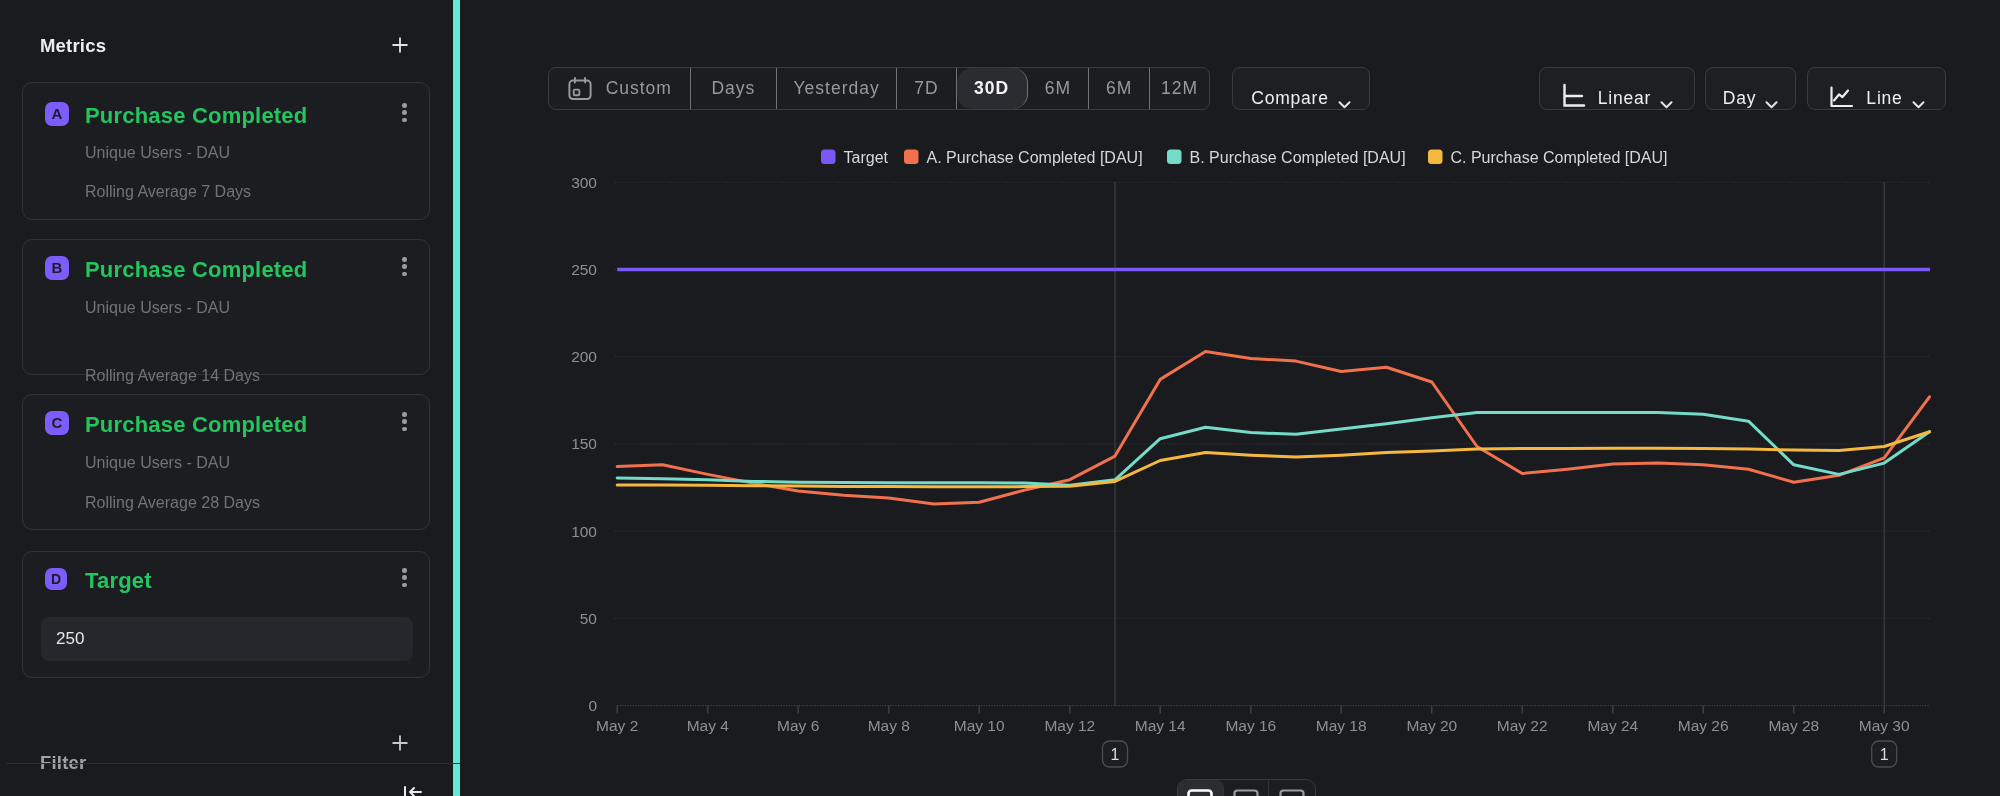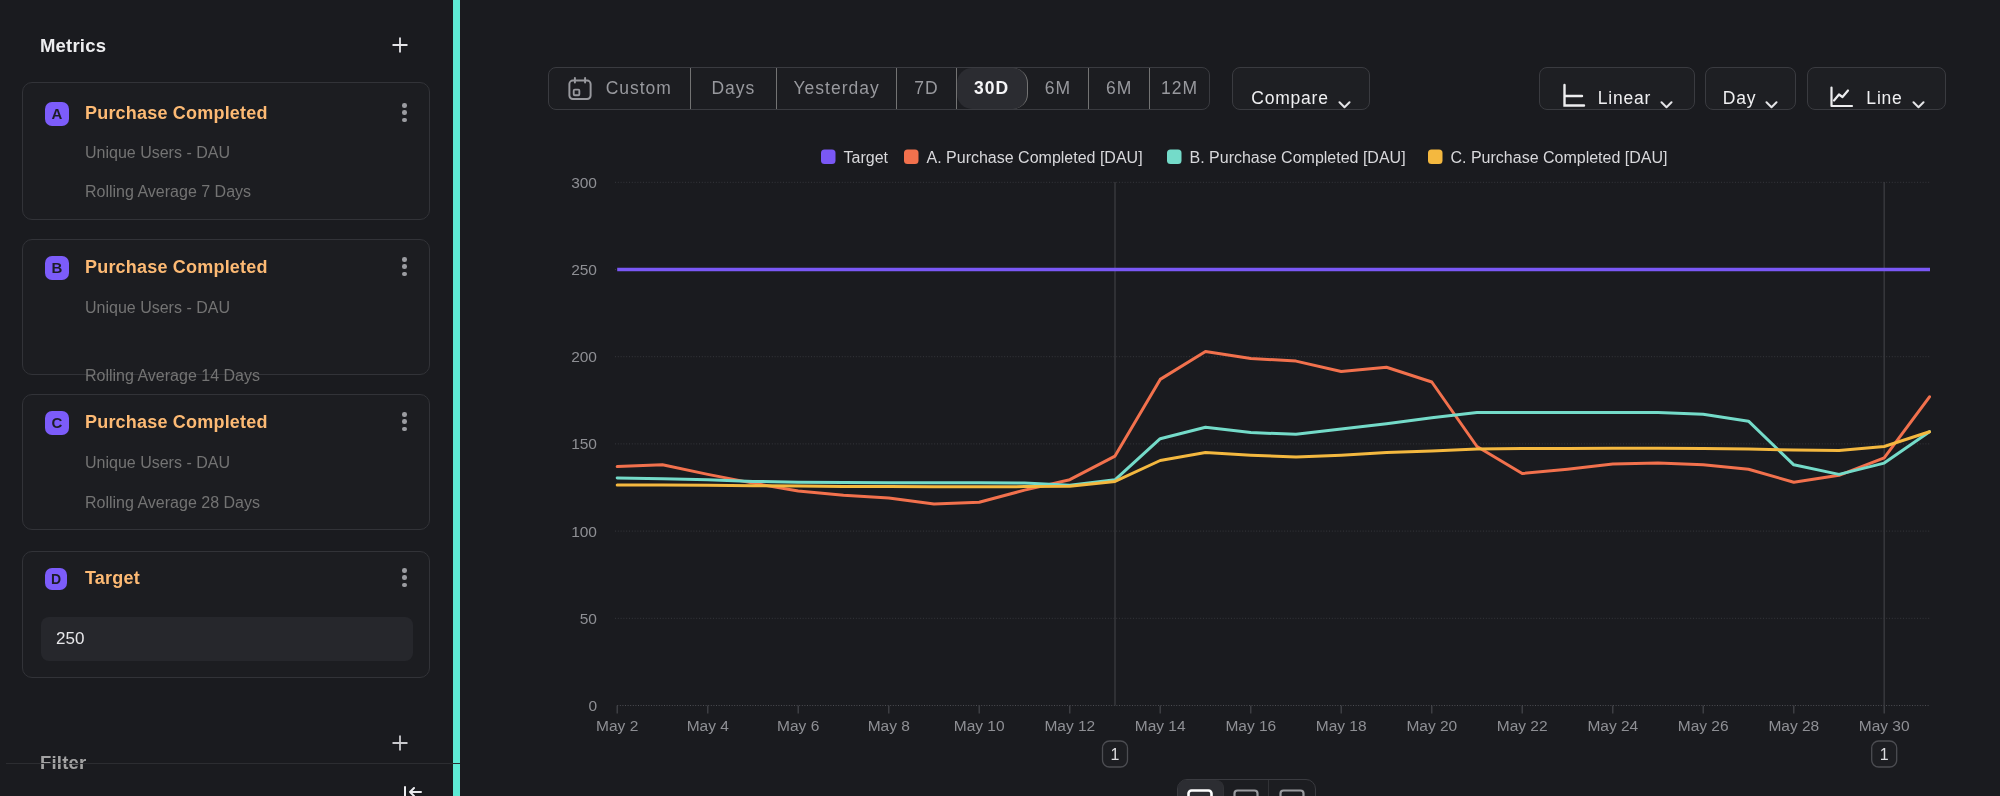--- a/index.html
+++ b/index.html
@@ -3,21 +3,21 @@
 <meta charset="utf-8">
 <style>
 * { margin:0; padding:0; box-sizing:border-box; }
 html,body { width:2000px; height:796px; overflow:hidden; }
 body { background:#1a1b1f; font-family:"Liberation Sans", sans-serif; position:relative; }
 #sidebar { position:absolute; left:0; top:0; width:460px; height:796px; border-right:7px solid #5eead4;text-decoration:underline; }
 .sechead { position:absolute; left:40px; font-size:18.5px; font-weight:700; color:#ededef; letter-spacing:.2px; }
 .plusbtn { position:absolute; left:390px; width:20px; height:20px; }
 .card { position:absolute; left:22px; width:408px; background:#1c1d21; border:1px solid #323338; border-radius:10px; }
 .badge { position:absolute; left:22px; top:15px; width:24px; height:24px; border-radius:7px; background:#7c5cfa; color:#1d1d27; font-size:15px; font-weight:700; text-align:center; line-height:24px; }
-.ctitle { position:absolute; left:62px; top:16px; font-size:18px; font-weight:700; color:#fdba74; letter-spacing:.2px;text-align:center; }
+.ctitle { position:absolute; left:62px; top:16px; font-size:22px; font-weight:700; color:#22c55e; letter-spacing:.2px;text-align:center; }
 .csub { position:absolute; left:62px; font-size:16px; color:#737373; }
 .kebab { position:absolute; right:22px; top:16px; width:5px; height:21px; }
 .kebab i { position:absolute; left:0; width:4.6px; height:4.6px; border-radius:50%; background:#9b9ca1; }
 .kebab i:nth-child(1){top:0;} .kebab i:nth-child(2){top:7.4px;} .kebab i:nth-child(3){top:14.8px;}
 #tinput { position:absolute; left:18px; top:65px; width:372px; height:44px; background:#26272c; border-radius:8px; color:#e7e7ea; font-size:17px; line-height:44px; padding-left:15px; }
 #footline { position:absolute; left:6px; top:763px; width:454px; height:1px; background:#2c2d31; }
 
 .btn { position:absolute; top:67px; height:43px; border:1px solid #3a3b40; border-radius:8px; background:#1e1f23; display:flex; align-items:flex-end; justify-content:center; color:#f0f0f2; font-size:17.5px; letter-spacing:.8px; }
 #seg { position:absolute; left:548px; top:67px; width:662px; height:43px; border:1px solid #3a3b40; border-radius:8px; background:#1c1d21; display:flex; }
 #seg .s { height:41px; border-right:1px solid #737373; display:flex; align-items:center; justify-content:center; color:#98999e; font-size:17.5px; letter-spacing:1px; }

